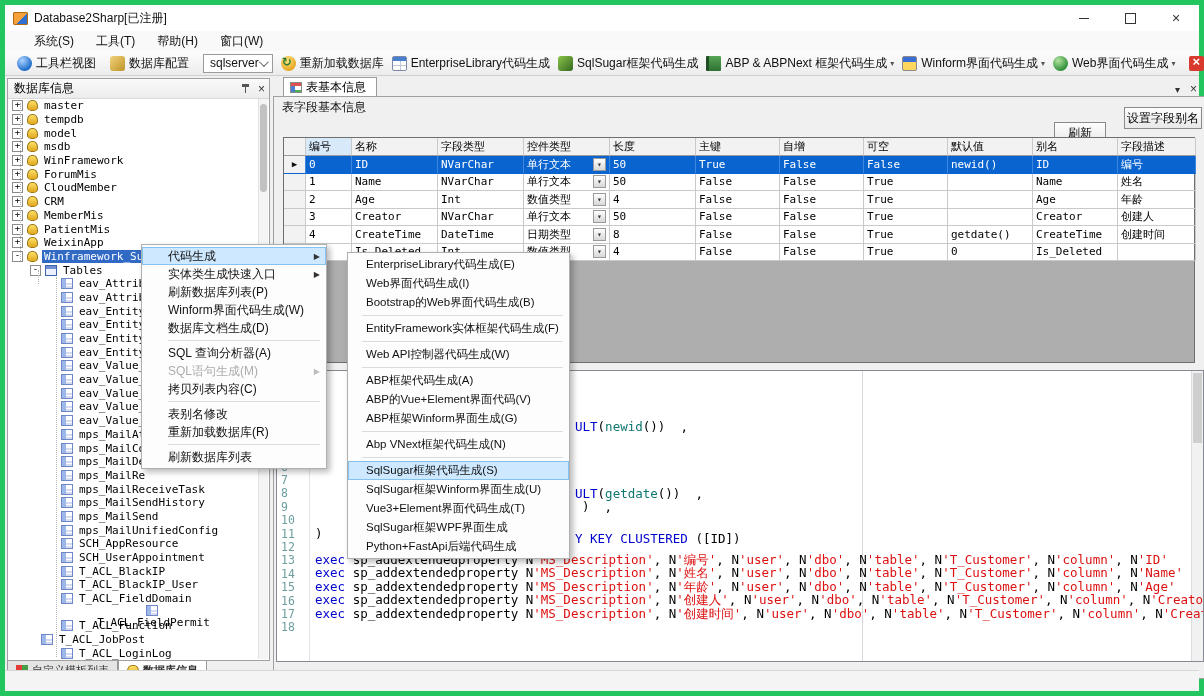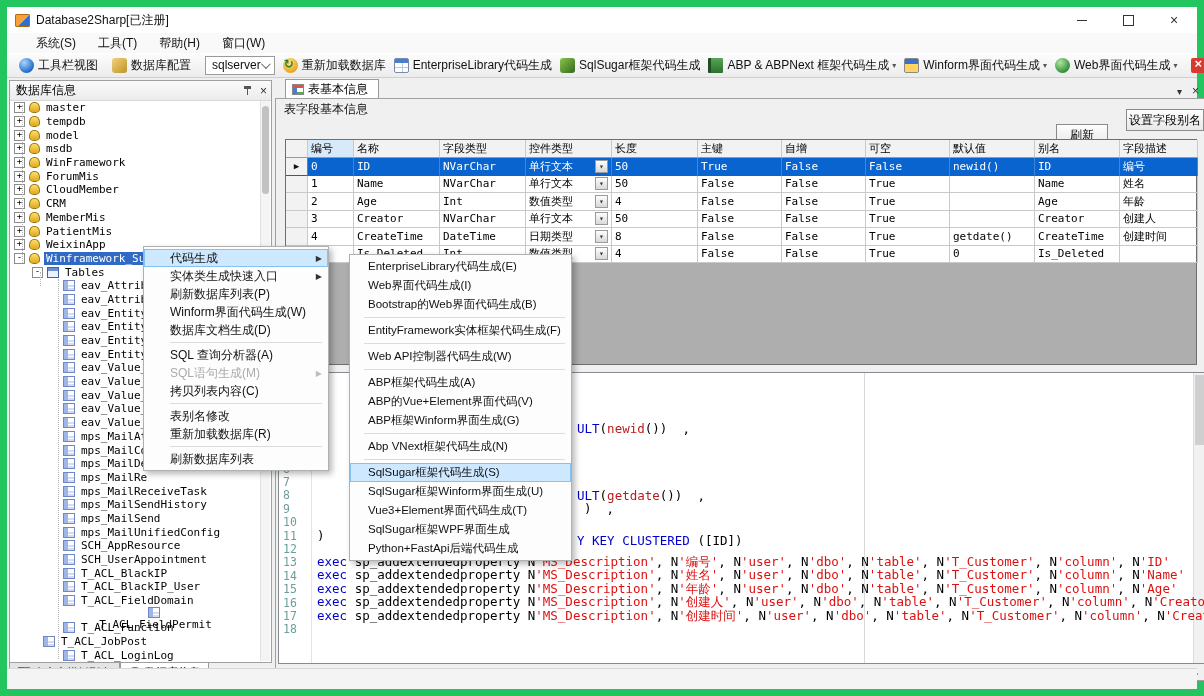--- a/index.html
+++ b/index.html
@@ -1,17 +1,17 @@
 <!DOCTYPE html>
 <html><head>
 <meta charset="utf-8">
 <style>
   html,body{margin:0;padding:0;width:1204px;height:696px;overflow:hidden;
     font-family:"Liberation Sans","DejaVu Sans",sans-serif;background:#e9e9e9;}
-  .app{position:absolute;inset:0;background:#f0f0f0;border:7px solid #22c55e;box-sizing:border-box;}
+  .app{position:absolute;inset:0;background:#f0f0f0;border:5px solid #22c55e;box-sizing:border-box;}
   .nosel{user-select:none;}
   
   .titlebar{position:absolute;left:0;top:0;width:100%;height:26px;background:#ffffff;display:flex;align-items:center;font-size:12px;color:#111;}
   .appicon{width:15px;height:13px;margin:0 6px 0 8px;border-radius:2px;
     background:linear-gradient(135deg,#f6a13a 0 55%,#2f6fd0 55% 100%);box-shadow:inset 0 0 0 1px #b06a10;}
   .wincontrols{margin-left:auto;display:flex;height:26px;}
   .winbtn{width:46px;height:26px;display:flex;align-items:center;justify-content:center;color:#333;}
   .glyph-min{width:10px;height:1px;background:#333;}
   .glyph-max{width:9px;height:9px;border:1px solid #333;}
   .glyph-close{font-size:14px;line-height:14px;}
@@ -84,21 +84,21 @@
   .grow.selrow .gcell.ind{background:#f2f2f2;color:#000;}
   .rowarrow{font-size:9px;color:#111;}
   .cbtn{margin-left:auto;width:13px;height:13px;background:linear-gradient(#fefefe,#d8d8d8);border:1px solid #9a9a9a;font-size:8px;line-height:11px;text-align:center;color:#333;flex:none;box-sizing:border-box;}
   
   .code{position:absolute;left:2px;top:273px;width:928px;height:292px;background:#fff;border:1px solid #868b93;box-sizing:border-box;overflow:hidden;font-family:"DejaVu Sans Mono",monospace;font-size:12.5px;}
   .gutterline{position:absolute;left:32px;top:0;bottom:0;width:1px;background:#e4e4e4;}
   .vguide{position:absolute;left:585px;top:0;bottom:0;width:1px;background:#d9d9d9;}
   .cline{position:absolute;left:0;height:13.4px;display:flex;align-items:center;white-space:pre;}
   .lnum{position:absolute;left:4px;color:#6d9e9e;font-size:11.5px;}
   .ctext{position:absolute;}
-  .seg-k{color:#0000cc;}.seg-s{color:#dd1111;}.seg-f{color:#b91c1c;}.seg-p{color:#000;}
+  .seg-k{color:#0000cc;}.seg-s{color:#dd1111;}.seg-f{color:#0f766e;}.seg-p{color:#000;}
   .codescroll{position:absolute;right:0;top:0;bottom:0;width:11px;background:#f1f1f1;border-left:1px solid #dcdcdc;}
   .codescroll .thumb{position:absolute;left:1px;right:1px;top:2px;height:70px;background:#cfcfcf;}
   .hsline{position:absolute;left:477px;top:574px;width:445px;height:2px;background:#9b9b9b;}
   
   .menu{position:absolute;background:#fdfdfd;border:1px solid #b0b0b0;box-shadow:3px 3px 6px rgba(0,0,0,.28);font-size:12px;color:#111;padding:2px 0;box-sizing:border-box;z-index:50;}
   .ctx{left:136px;top:239px;width:186px;}
   .sub{left:342px;top:247px;width:223px;font-size:11.5px;z-index:51;}
   .mrow{height:18px;display:flex;align-items:center;padding-left:26px;padding-right:4px;position:relative;white-space:nowrap;}
   .sub .mrow{height:19px;padding-left:18px;}
   .mrow .arr{position:absolute;right:6px;font-size:8px;color:#333;}

